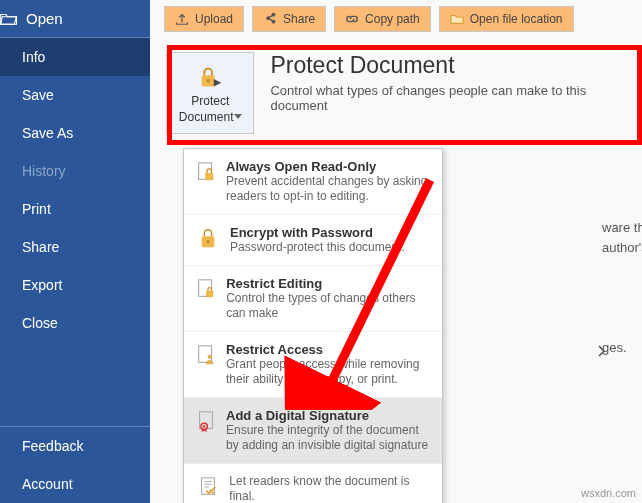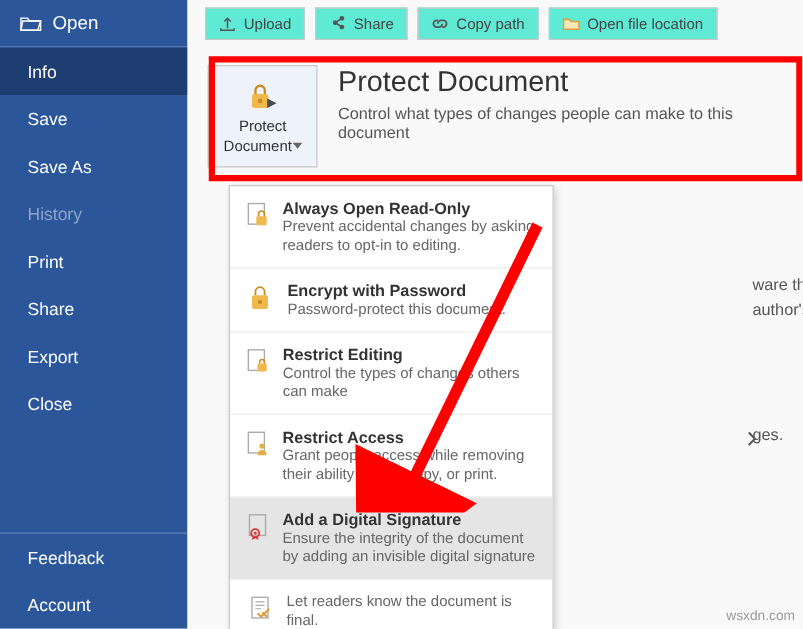--- a/index.html
+++ b/index.html
@@ -1,29 +1,29 @@
 <!DOCTYPE html>
 <html><head>
 <meta charset="utf-8">
 <style>
   * { margin: 0; padding: 0; box-sizing: border-box; }
   body { font-family: "Segoe UI", Arial, sans-serif; font-size: 13px; color: #333; background: #f3f3f3; width: 642px; height: 503px; overflow: hidden; position: relative; }
   .app { display: flex; width: 100%; height: 100%; }
   .sidebar { width: 150px; background: #2b579a; color: #fff; display: flex; flex-direction: column; height: 100%; }
   .sidebar-top { flex: 1; }
   .sidebar-bottom { border-top: 1px solid rgba(255,255,255,0.25); }
-  .open-row { display: flex; align-items: center; padding: 10px 16px; font-size: 15px; gap: 8px; }
+  .open-row { display: flex; align-items: center; padding: 10px 0; font-size: 15px; gap: 8px; }
   .open-row svg { width: 18px; height: 14px; }
   .nav-item { padding: 11px 22px; font-size: 14px; color: #fff; cursor: pointer; }
   .nav-item.dim { color: rgba(255,255,255,0.45); }
   .nav-item.selected { background: #1e3e72; }
   .sidebar hr { border: none; border-top: 1px solid rgba(255,255,255,0.25); margin: 0; }
   .main { flex: 1; background: #f9f9f9; position: relative; }
   .toolbar { display: flex; gap: 8px; padding: 6px 10px 10px 14px; }
-  .tb-btn { background: #5eead4; border: 1px solid #c8c8c8; padding: 5px 10px; font-size: 12px; display: flex; gap: 6px; cursor: pointer; color: #444; }
+  .tb-btn { background: #fdba74; border: 1px solid #c8c8c8; padding: 5px 10px; font-size: 12px; display: flex; gap: 6px; cursor: pointer; color: #444; }
   .tb-btn svg { width: 14px; height: 14px; }
   .highlight-box { position: absolute; left: 167px; top: 45px; width: 475px; height: 100px; border: 5px solid #ff0000; pointer-events: none; z-index: 3; }
   .protect-panel { display: flex; align-items: flex-start; padding: 10px 10px 10px 16px; gap: 16px; }
   .protect-btn { width: 92px; height: 82px; border: 1px solid #c8c8c8; background: #eef3fb; display: flex; flex-direction: column; align-items: center; justify-content: center; gap: 2px; font-size: 12px; color: #333; cursor: pointer; }
   .protect-btn .lbl2 { display: flex; align-items: center; gap: 0; }
   .protect-btn svg.lockicon { width: 30px; height: 30px; }
   .protect-text .title { font-size: 23px; font-weight: 300; color: #333; margin-bottom: 4px; }
   .protect-text .desc { font-size: 13px; color: #555; }
   .pd-menu { position: absolute; left: 183px; top: 148px; width: 260px; background: #fff; border: 1px solid #c8c8c8; box-shadow: 2px 2px 6px rgba(0,0,0,0.2); z-index: 4; }
   .pd-item { display: flex; gap: 10px; padding: 10px 10px 10px 12px; border-bottom: 1px solid #eee; cursor: pointer; }

